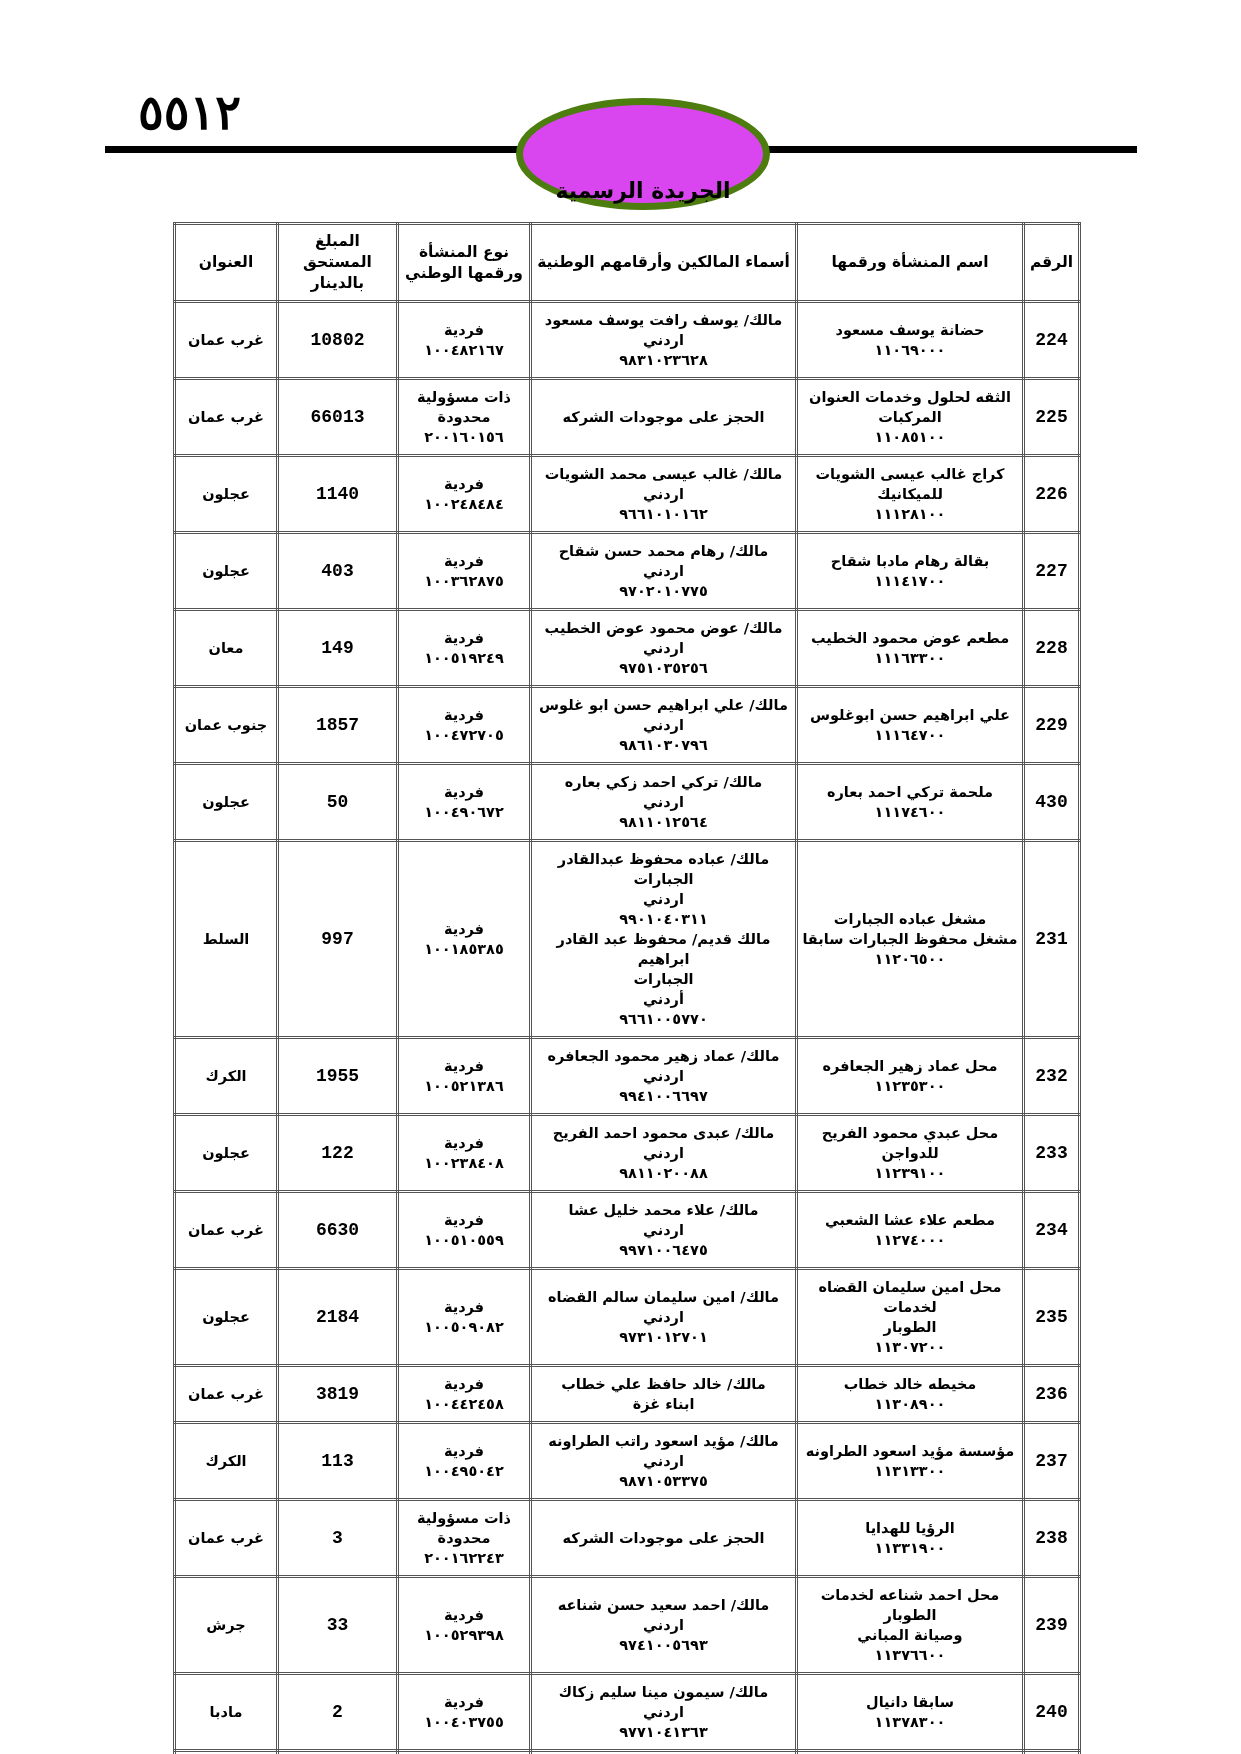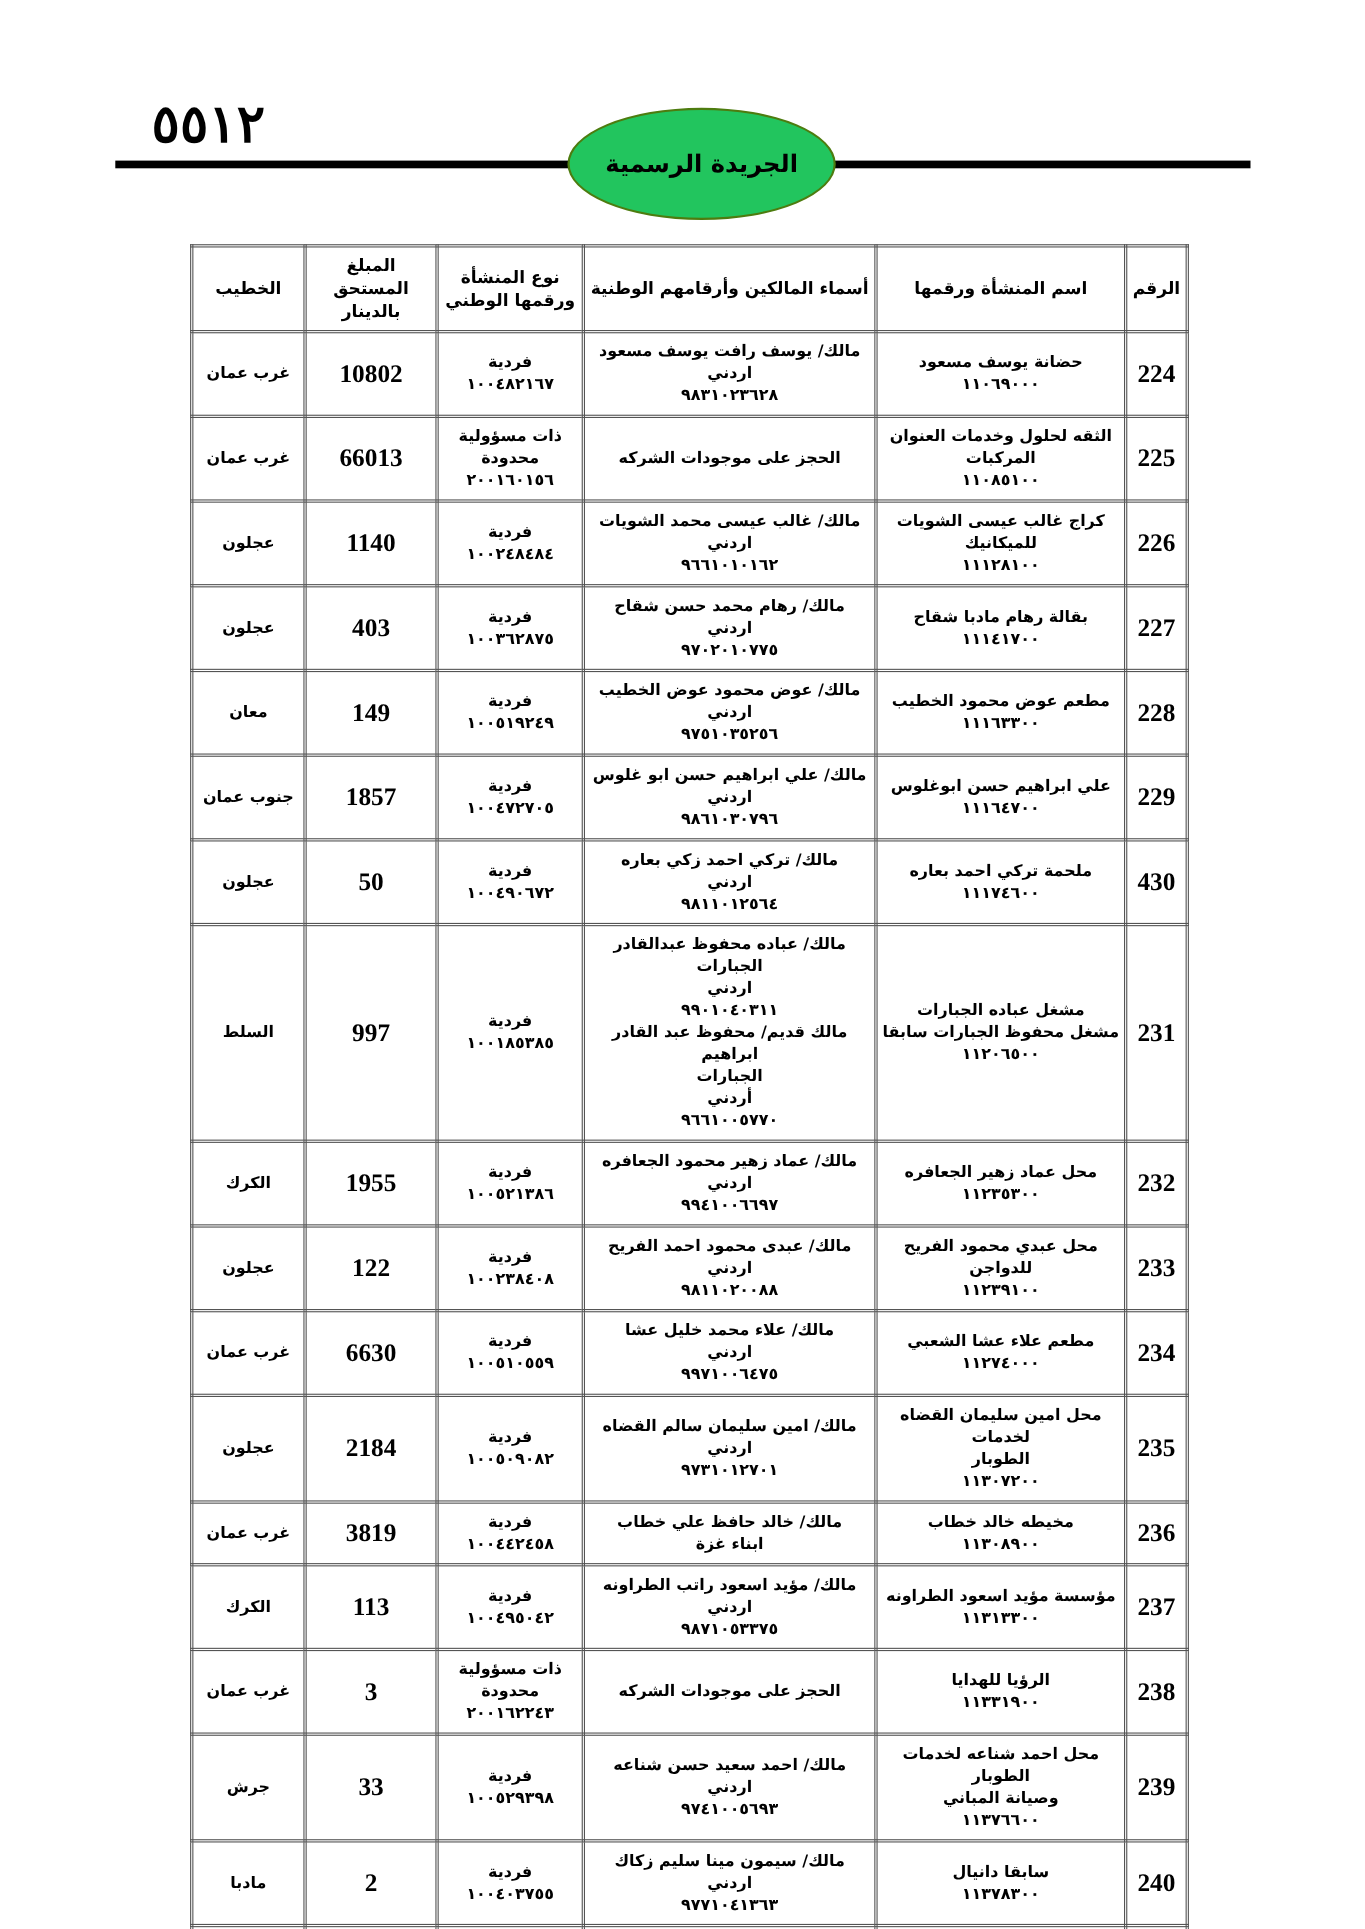--- a/index.html
+++ b/index.html
@@ -31,25 +31,25 @@
   .header-rule {
     position: absolute;
     left: 105px; top: 146px;
     width: 1032px; height: 7px;
     background: #000;
   }
   .banner-ellipse {
     position: absolute;
     left: 516px; top: 98px;
     width: 240px; height: 98px;
-    border: 2px solid #4d7c0f;
+    border: 7px solid #4d7c0f;
     border-radius: 50%;
-    background: #22c55e;
+    background: #d946ef;
     display: flex;
-    align-items: center;
+    align-items: flex-end;
     justify-content: center;
     z-index: 2;
   }
   .banner-title {
     font-size: 22px;
     font-weight: bold;
     color: #000;
   }
 
   
@@ -70,22 +70,22 @@
     font-size: 14.5px;
     line-height: 20px;
     word-wrap: break-word;
   }
   .gazette-table th {
     font-size: 15.5px;
     line-height: 21px;
     padding: 6px 3px;
   }
   .gazette-table td.latin-num {
-    font-family: Liberation Serif, serif;
-    font-size: 23px;
+    font-family: Liberation Mono, monospace;
+    font-size: 18px;
     direction: ltr;
   }
   .gazette-table td div { margin: 0; }
 </style>
 </head>
 <body>
 
 <div class="page">
 
   <div class="page-number">٥٥١٢</div>
@@ -105,21 +105,21 @@
       <col style="width:120px">
       <col style="width:103px">
     </colgroup>
     <thead>
       <tr>
         <th>الرقم</th>
         <th>اسم المنشأة ورقمها</th>
         <th>أسماء المالكين وأرقامهم الوطنية</th>
         <th>نوع المنشأة ورقمها الوطني</th>
         <th>المبلغ المستحق بالدينار</th>
-        <th>الخطيب</th>
+        <th>العنوان</th>
       </tr>
     </thead>
     <tbody>
         <tr>
     <td class="latin-num">224</td>
     <td>
             <div>حضانة يوسف مسعود</div>
             <div>١١٠٦٩٠٠٠</div>
           </td>
     <td>

